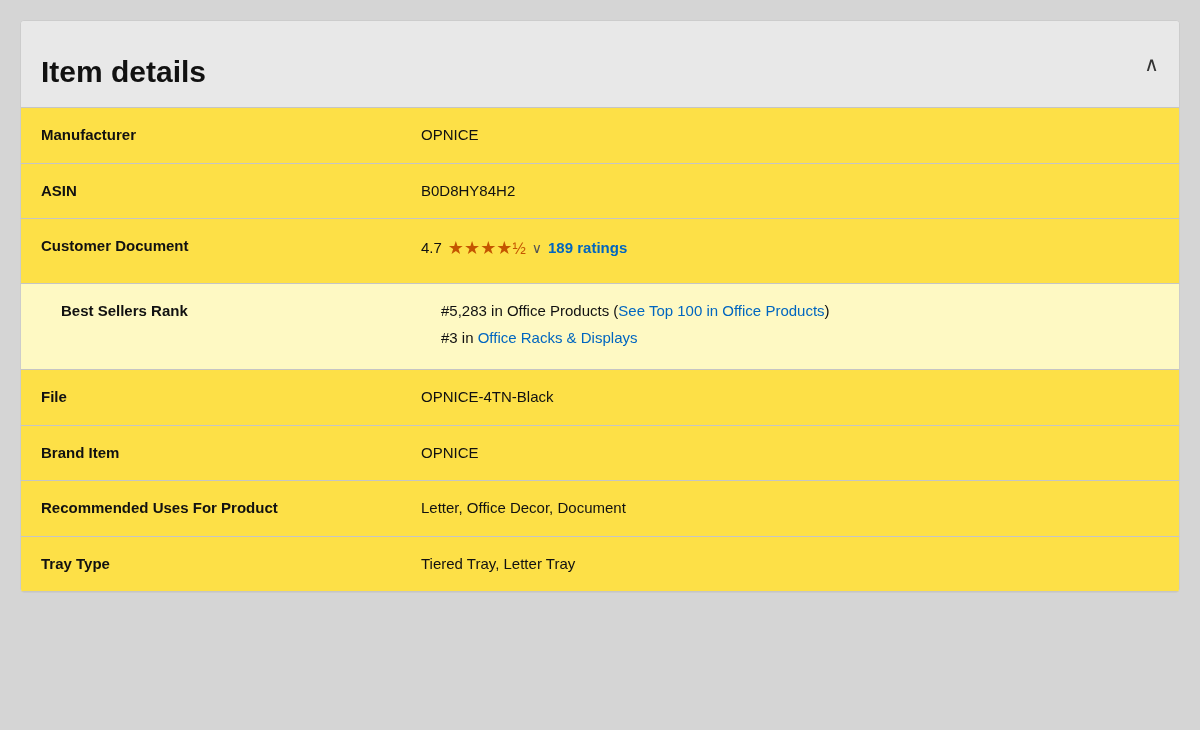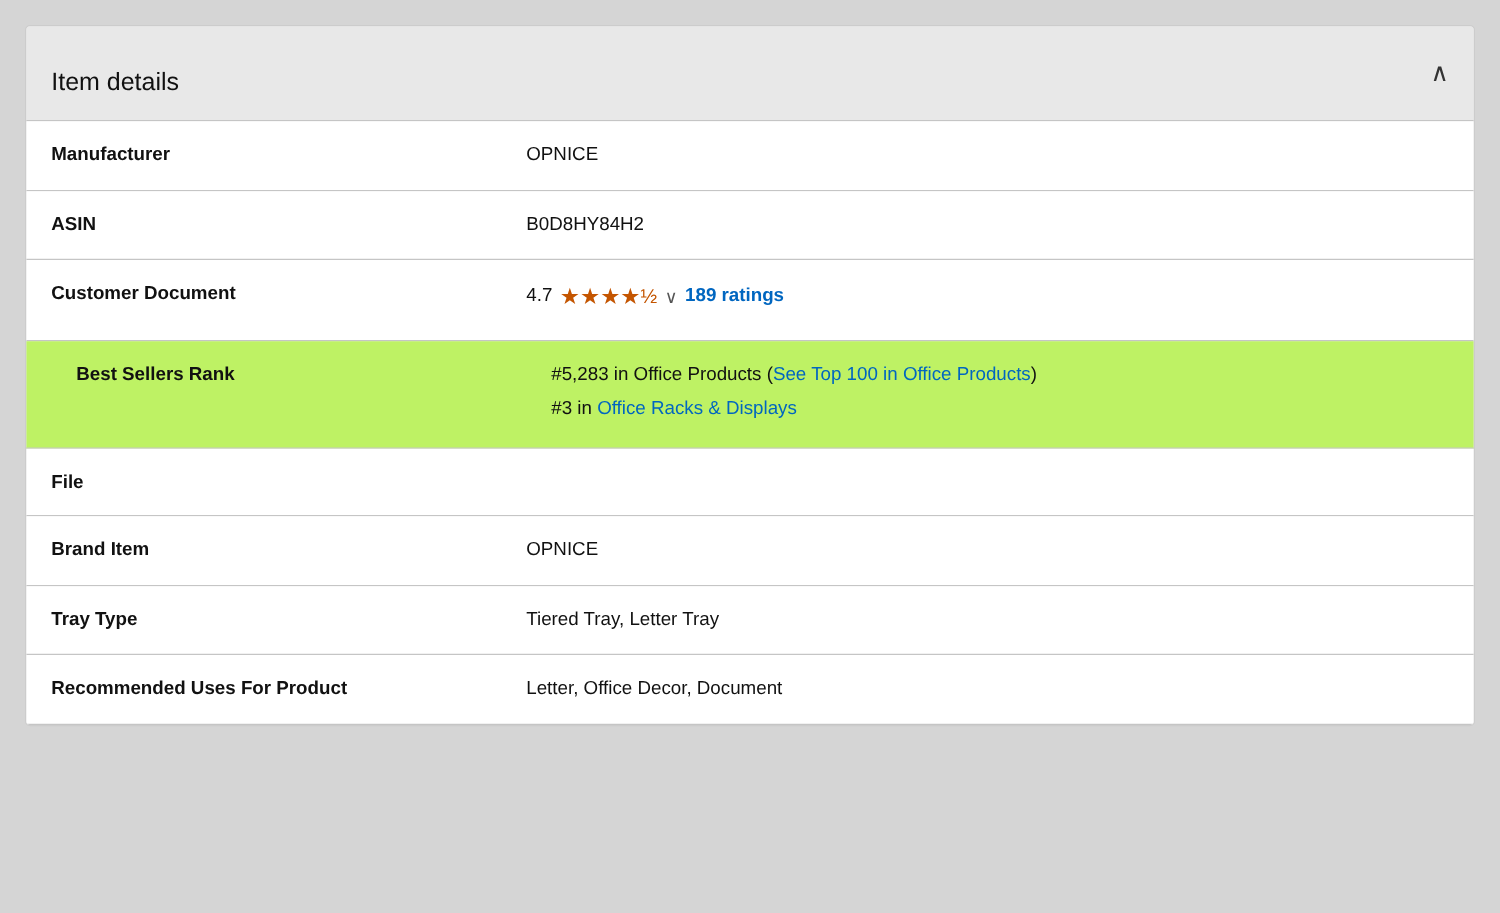--- a/index.html
+++ b/index.html
@@ -30,42 +30,42 @@
     .section-header {
       display: flex;
       align-items: center;
       justify-content: space-between;
       padding: 18px 20px;
       background: #e8e8e8;
       border-bottom: 1px solid #c5c5c5;
     }
 
     .section-title {
-      font-size: 20px;
-      font-weight: normal;
+      font-size: 30px;
+      font-weight: bold;
       color: #111;
       margin-top: 16px;
     }
 
     .collapse-icon {
       font-size: 20px;
       color: #333;
       cursor: pointer;
     }
 
     .detail-row {
       display: flex;
       align-items: flex-start;
       padding: 16px 20px;
       border-bottom: 1px solid #c5c5c5;
-      background: #ffffff;
+      background: #fde047;
     }
 
     .detail-row.white-bg {
-      background: #bef264;
+      background: #fef9c3;
       padding-left: 40px;
     }
 
     .detail-label {
       font-weight: bold;
       font-size: 15px;
       color: #111;
       width: 380px;
       min-width: 380px;
       padding-right: 20px;
@@ -169,28 +169,29 @@
       </div>
       <div class="detail-row white-bg">
         <div class="detail-label">Best Sellers Rank</div>
         <div class="detail-value">
           <div class="bsr-line">#5,283 in Office Products (<a class="bsr-link" href="#">See Top 100 in Office Products</a>)</div>
           <div class="bsr-line">#3 in <a class="bsr-link" href="#">Office Racks &amp; Displays</a></div>
         </div>
       </div>
       <div class="detail-row">
         <div class="detail-label">File</div>
+        <div class="detail-value">OPNICE-4TN-Black</div>
       </div>
       <div class="detail-row">
         <div class="detail-label">Brand Item</div>
         <div class="detail-value">OPNICE</div>
       </div>
       <div class="detail-row">
+        <div class="detail-label">Recommended Uses For Product</div>
+        <div class="detail-value">Letter, Office Decor, Document</div>
+      </div>
+      <div class="detail-row">
         <div class="detail-label">Tray Type</div>
         <div class="detail-value">Tiered Tray, Letter Tray</div>
-      </div>
-      <div class="detail-row">
-        <div class="detail-label">Recommended Uses For Product</div>
-        <div class="detail-value">Letter, Office Decor, Document</div>
       </div>
     </div>
 
 </div>
 
 </body></html>

